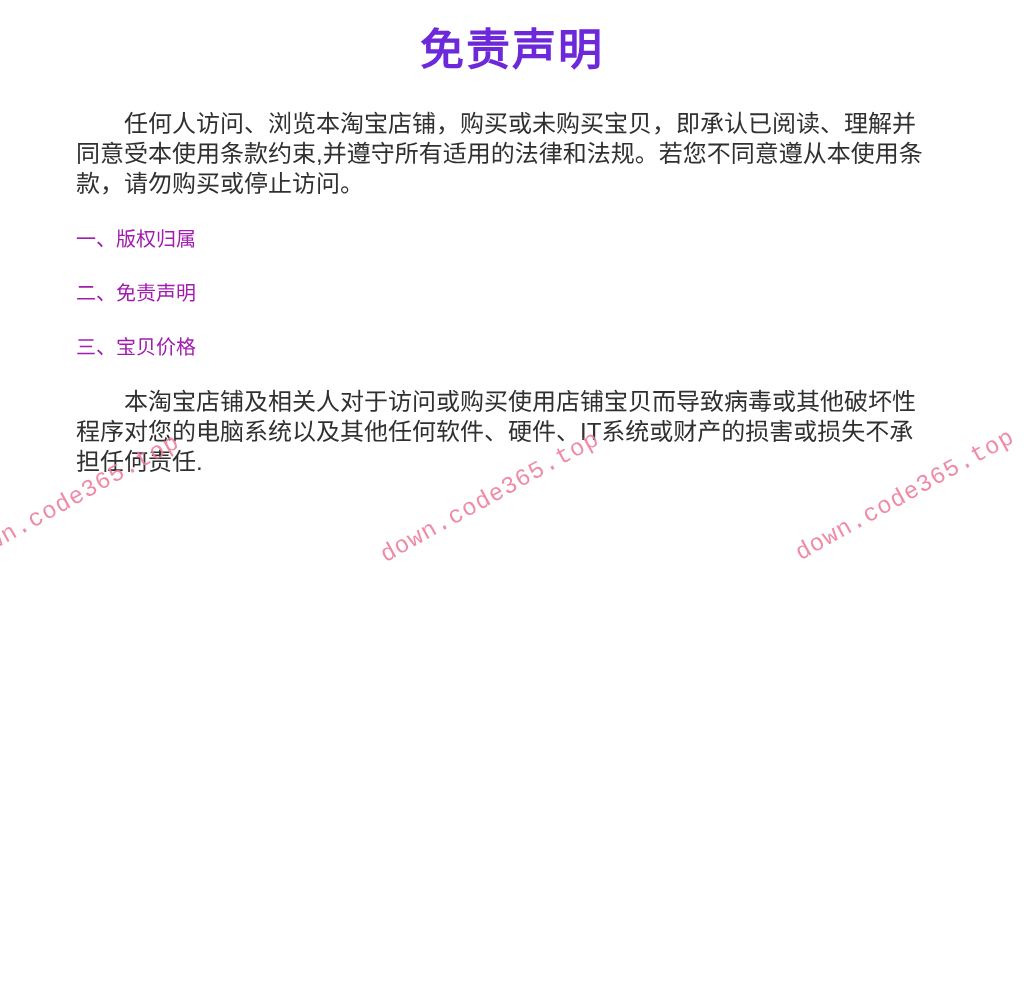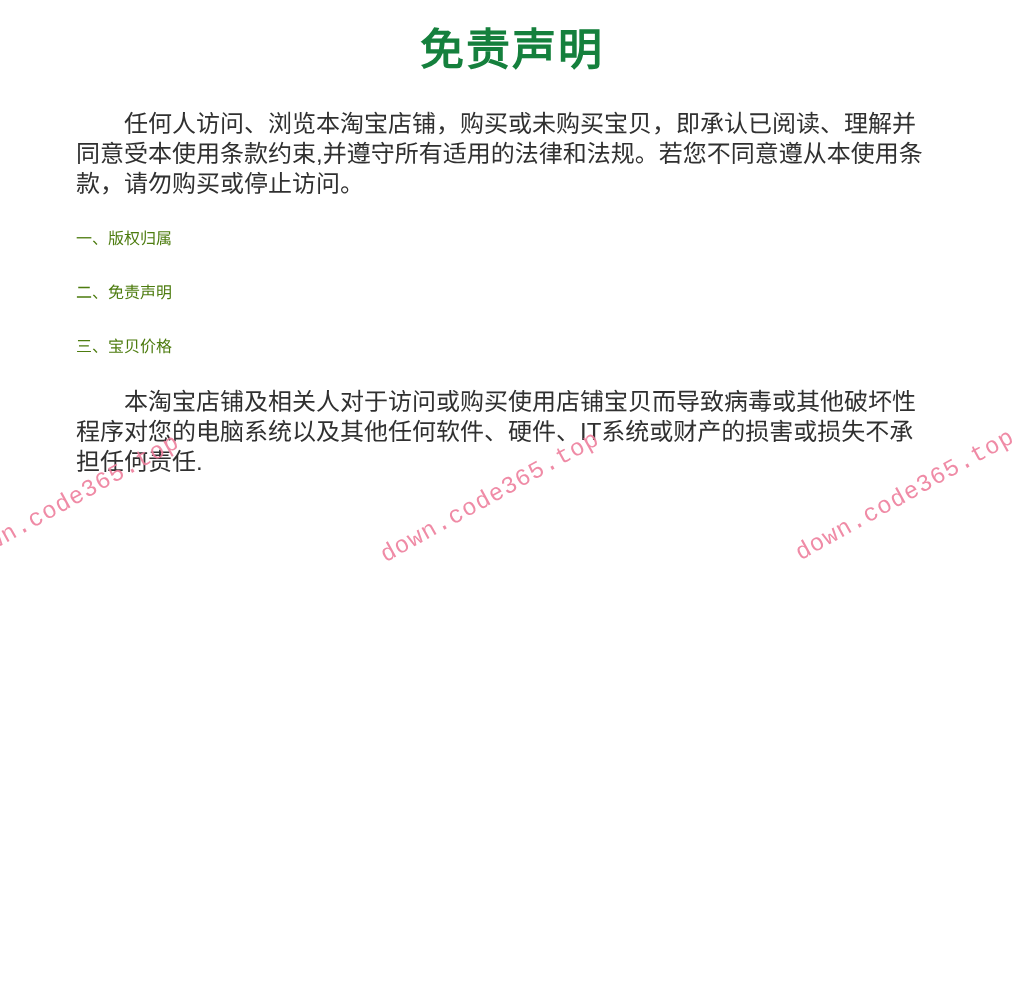--- a/index.html
+++ b/index.html
@@ -11,41 +11,41 @@
     overflow: hidden;
     font-family: "Liberation Sans", sans-serif;
     color: #2f2f2f;
   }
   .doc-title {
     margin: 22px 0 32px 0;
     font-size: 44px;
     line-height: 55px;
     font-weight: bold;
     text-align: center;
-    color: #15803d;
+    color: #6d28d9;
     letter-spacing: 2px;
   }
   .body-text {
     margin-left: 76px;
     width: 912px;
     font-size: 24px;
     line-height: 30px;
   }
   .para {
     margin: 25px 0;
     white-space: pre-line;   
     text-indent: 2em;        
     color: #303030;
   }
   .sec-heading {
     margin: 24px 0 14px 0;
-    font-size: 16px;
+    font-size: 20px;
     line-height: 30px;
     font-weight: normal;
-    color: #4d7c0f;
+    color: #a21caf;
   }
   .watermark {
     position: absolute;
     transform: translate(-50%, -50%) rotate(-29deg);
     font-family: "Liberation Mono", monospace;
     font-size: 24px;
     letter-spacing: 1px;
     white-space: nowrap;
     pointer-events: none;
     opacity: 0.9;

